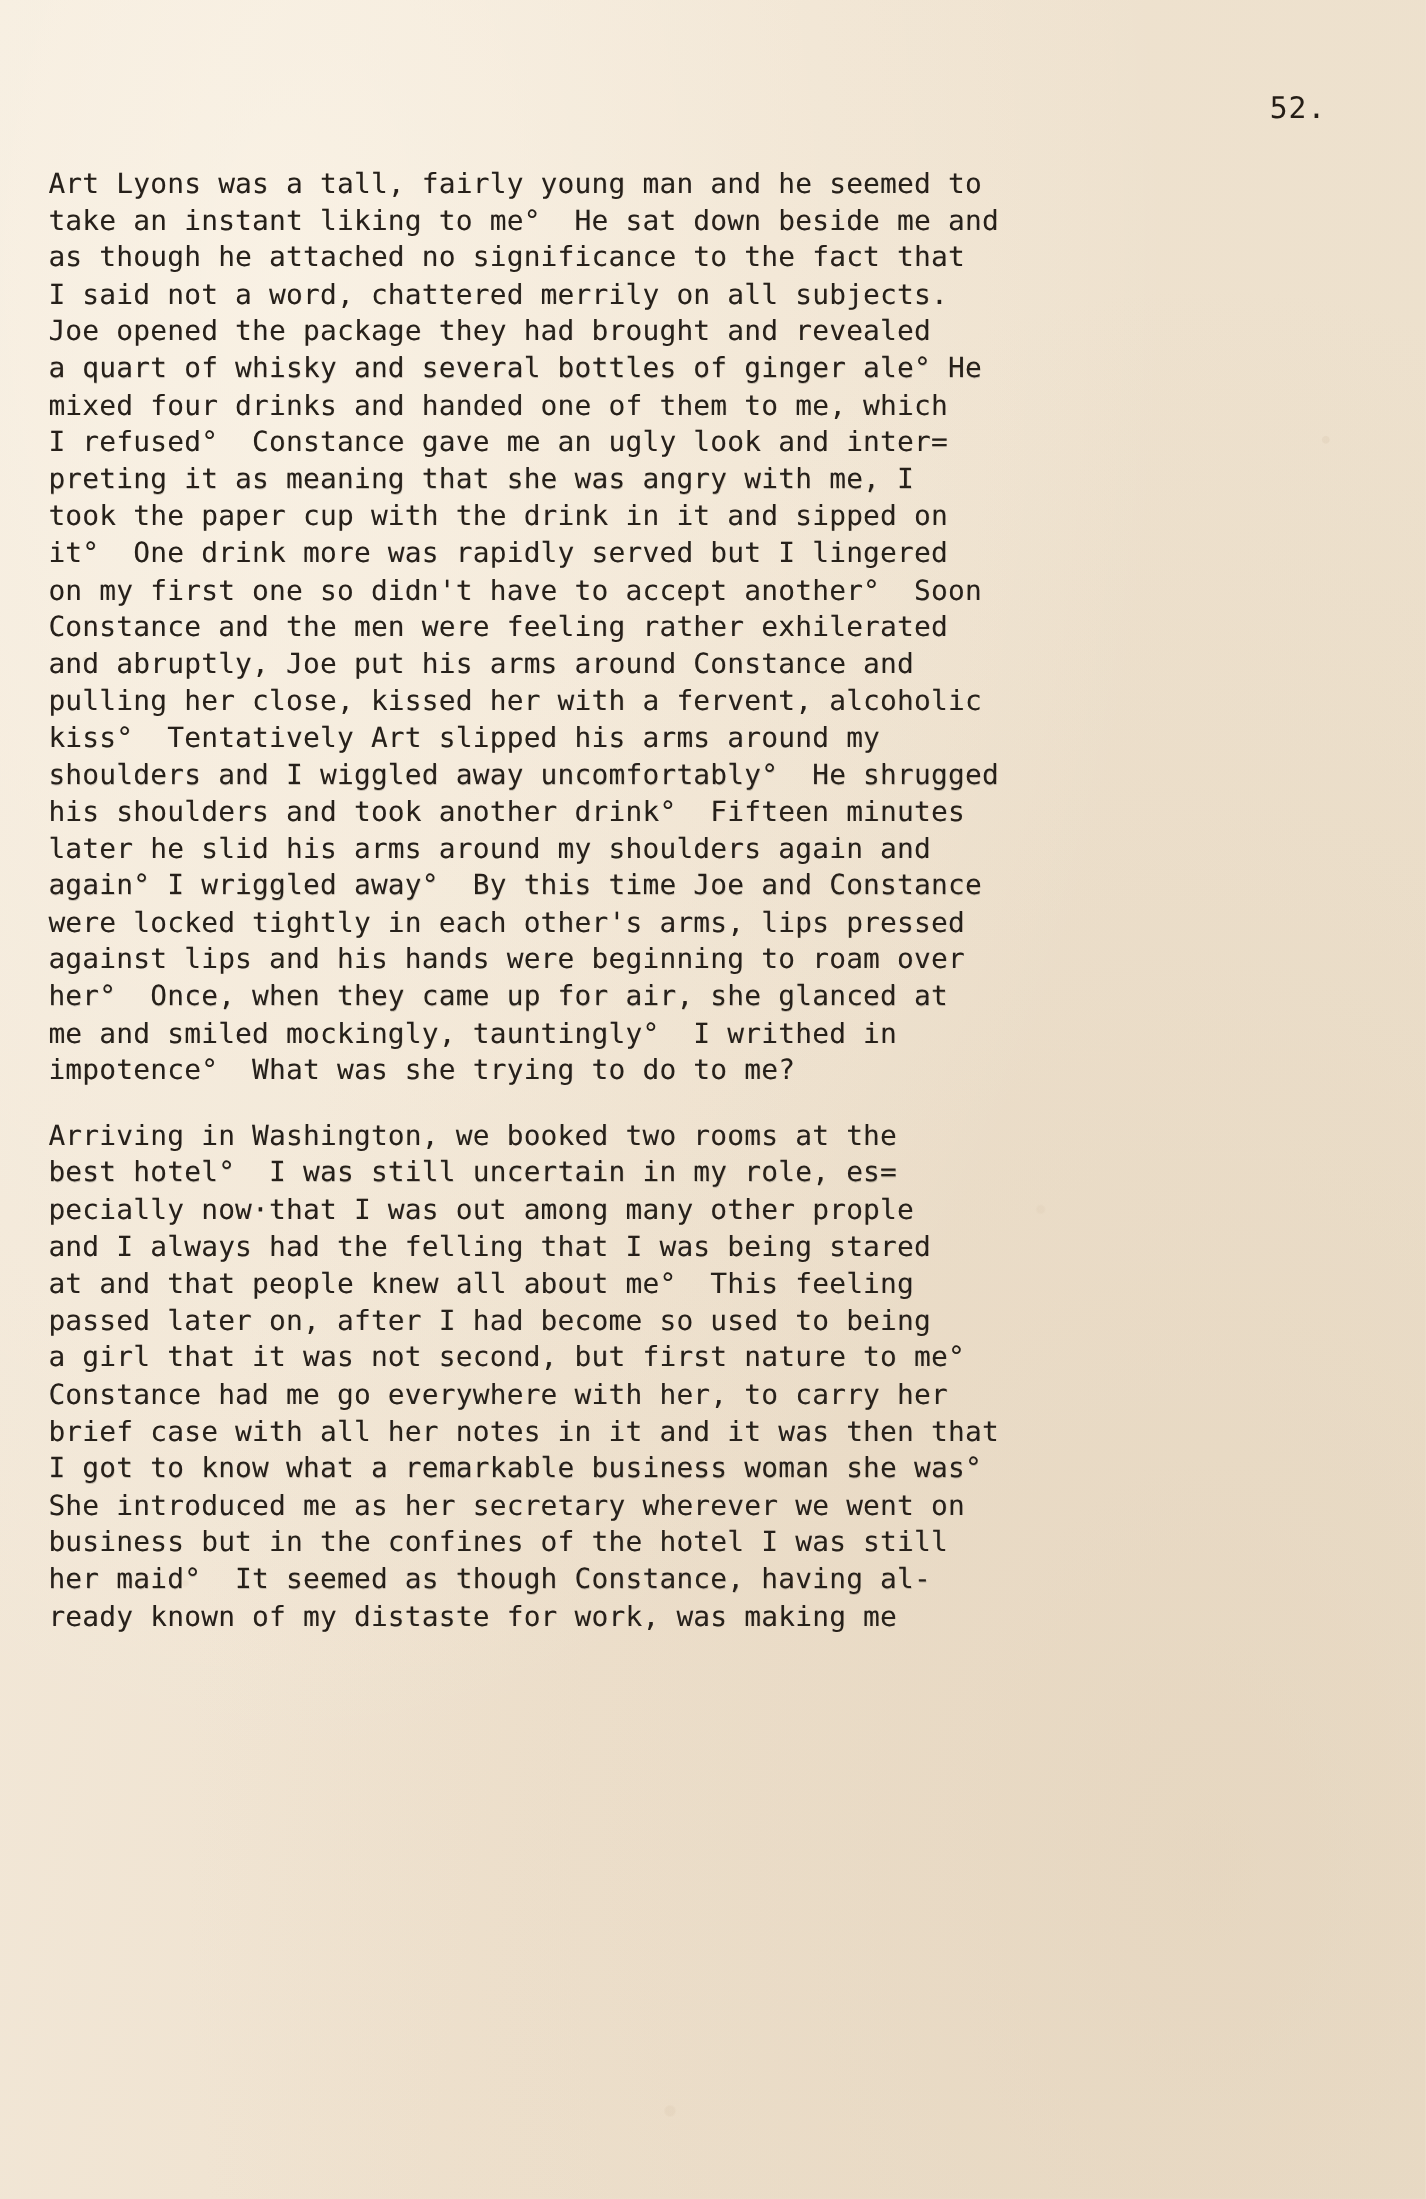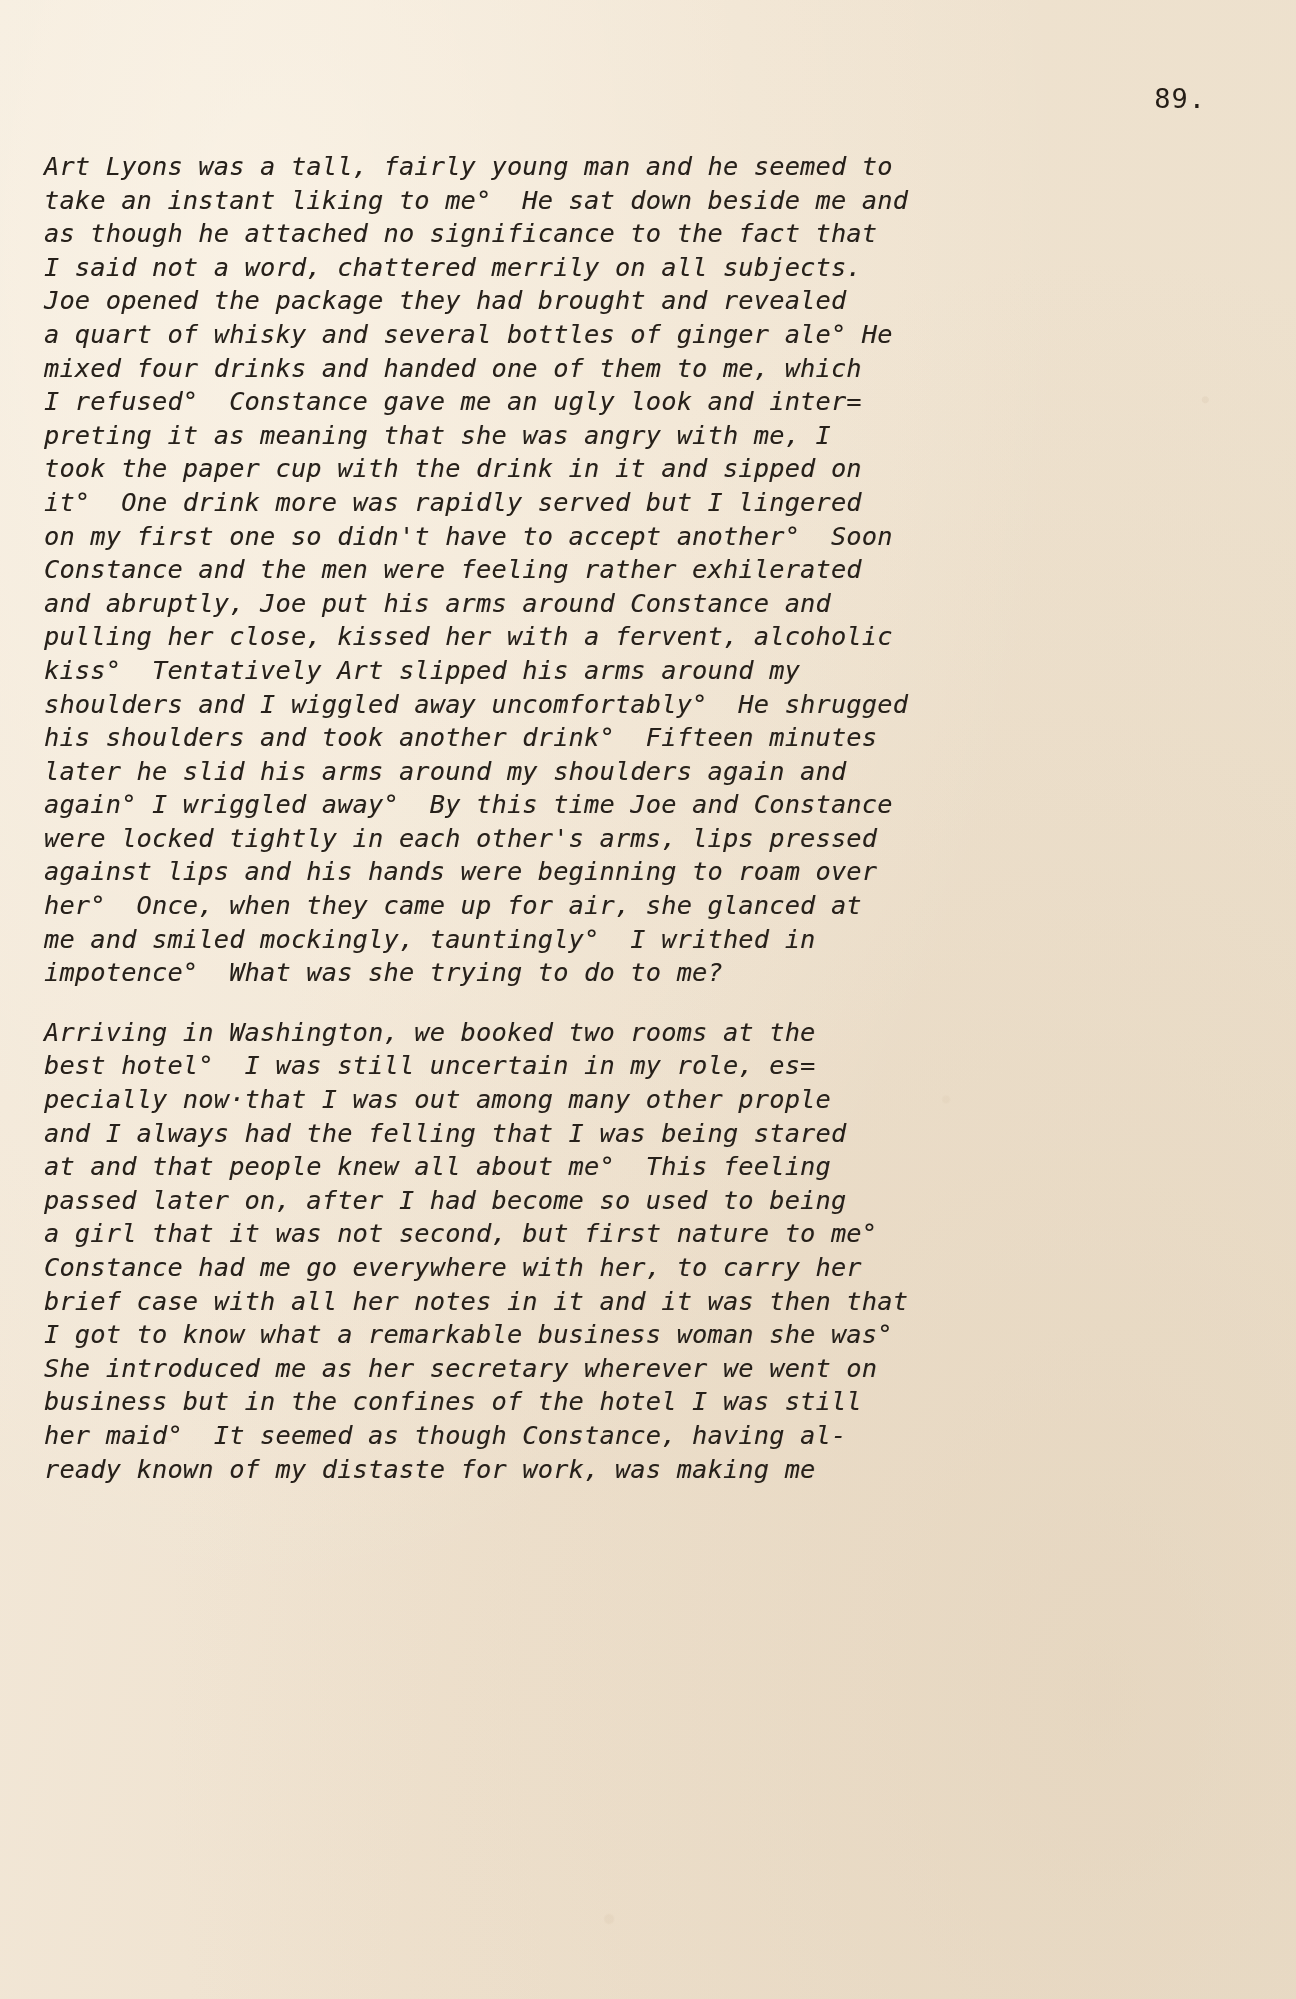--- a/index.html
+++ b/index.html
@@ -58,28 +58,28 @@
     color: #26201a;
     letter-spacing: 0.2px;
     white-space: pre-wrap;
     margin: 0;
     text-rendering: optimizeLegibility;
   }
   .para.second {
     margin-top: 26px;
   }
   
-  .para { text-shadow: 0.35px 0.25px 0 rgba(38,32,26,0.22); font-style: italic; }
+  .para { text-shadow: 0.35px 0.25px 0 rgba(38,32,26,0.22); }
 </style>
 </head>
 <body>
 
 <div class="page">
 
-  <div class="page-number">89.</div>
+  <div class="page-number">52.</div>
 
   <div class="body-text">
     <p class="para first">Art Lyons was a tall, fairly young man and he seemed to
 take an instant liking to me°  He sat down beside me and
 as though he attached no significance to the fact that
 I said not a word, chattered merrily on all subjects.
 Joe opened the package they had brought and revealed
 a quart of whisky and several bottles of ginger ale° He
 mixed four drinks and handed one of them to me, which
 I refused°  Constance gave me an ugly look and inter=

